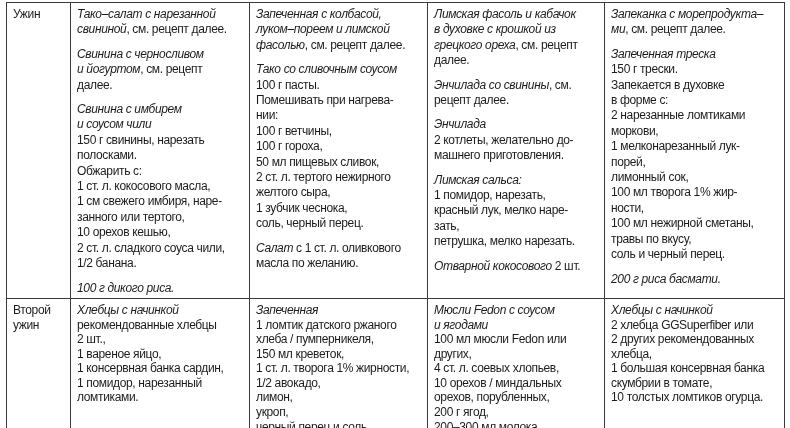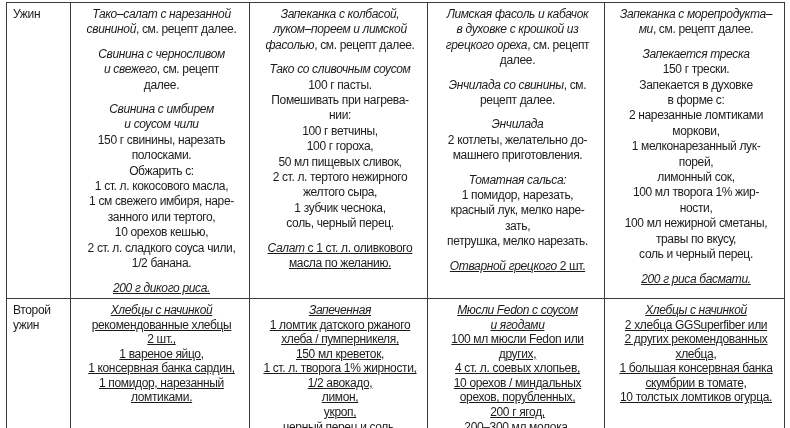--- a/index.html
+++ b/index.html
@@ -43,23 +43,22 @@
   col.c-day1 { width: 179px; }
   col.c-day2 { width: 178px; }
   col.c-day3 { width: 177px; }
   col.c-day4 { width: 180px; }
   td.label-cell {
     padding-left: 4px;
   }
   td p {
     margin: 0 0 9px 0;
     white-space: pre;
-    text-align: center;
   }
-  td p:last-child { margin-bottom: 0; text-decoration: underline; }
+  td p:last-child { margin-bottom: 0; }
   td em {
     font-style: italic;
     font-weight: normal;
   }
 </style>
 </head>
 <body>
 
 <div class="page">
   <table class="meal-table">
@@ -68,59 +67,59 @@
       <col class="c-day1">
       <col class="c-day2">
       <col class="c-day3">
       <col class="c-day4">
     </colgroup>
     <tbody>
         <tr class="row-dinner">
           <td class="label-cell">Ужин</td>
           <td><p><em>Тако–салат с нарезанной
 свининой</em><span>, см. рецепт далее.</span></p><p><em>Свинина с черносливом
-и свежего</em><span>, см. рецепт
+и йогуртом</em><span>, см. рецепт
 далее.</span></p><p><em>Свинина с имбирем
 и соусом чили</em><span>
 150 г свинины, нарезать
 полосками.
 Обжарить с:
 1 ст. л. кокосового масла,
 1 см свежего имбиря, наре-
 занного или тертого,
 10 орехов кешью,
 2 ст. л. сладкого соуса чили,
-1/2 банана.</span></p><p><em>200 г дикого риса.</em></p></td>
-          <td><p><em>Запеканка с колбасой,
+1/2 банана.</span></p><p><em>100 г дикого риса.</em></p></td>
+          <td><p><em>Запеченная с колбасой,
 луком–пореем и лимской
 фасолью</em><span>, см. рецепт далее.</span></p><p><em>Тако со сливочным соусом</em><span>
 100 г пасты.
 Помешивать при нагрева-
 нии:
 100 г ветчины,
 100 г гороха,
 50 мл пищевых сливок,
 2 ст. л. тертого нежирного
 желтого сыра,
 1 зубчик чеснока,
 соль, черный перец.</span></p><p><em>Салат</em><span> с 1 ст. л. оливкового
 масла по желанию.</span></p></td>
           <td><p><em>Лимская фасоль и кабачок
 в духовке с крошкой из
 грецкого ореха</em><span>, см. рецепт
 далее.</span></p><p><em>Энчилада со свинины</em><span>, см.
 рецепт далее.</span></p><p><em>Энчилада</em><span>
 2 котлеты, желательно до-
-машнего приготовления.</span></p><p><em>Томатная сальса:</em><span>
+машнего приготовления.</span></p><p><em>Лимская сальса:</em><span>
 1 помидор, нарезать,
 красный лук, мелко наре-
 зать,
-петрушка, мелко нарезать.</span></p><p><em>Отварной грецкого</em><span> 2 шт.</span></p></td>
+петрушка, мелко нарезать.</span></p><p><em>Отварной кокосового</em><span> 2 шт.</span></p></td>
           <td><p><em>Запеканка с морепродукта–
-ми</em><span>, см. рецепт далее.</span></p><p><em>Запекается треска</em><span>
+ми</em><span>, см. рецепт далее.</span></p><p><em>Запеченная треска</em><span>
 150 г трески.
 Запекается в духовке
 в форме с:
 2 нарезанные ломтиками
 моркови,
 1 мелконарезанный лук-
 порей,
 лимонный сок,
 100 мл творога 1% жир-
 ности,

